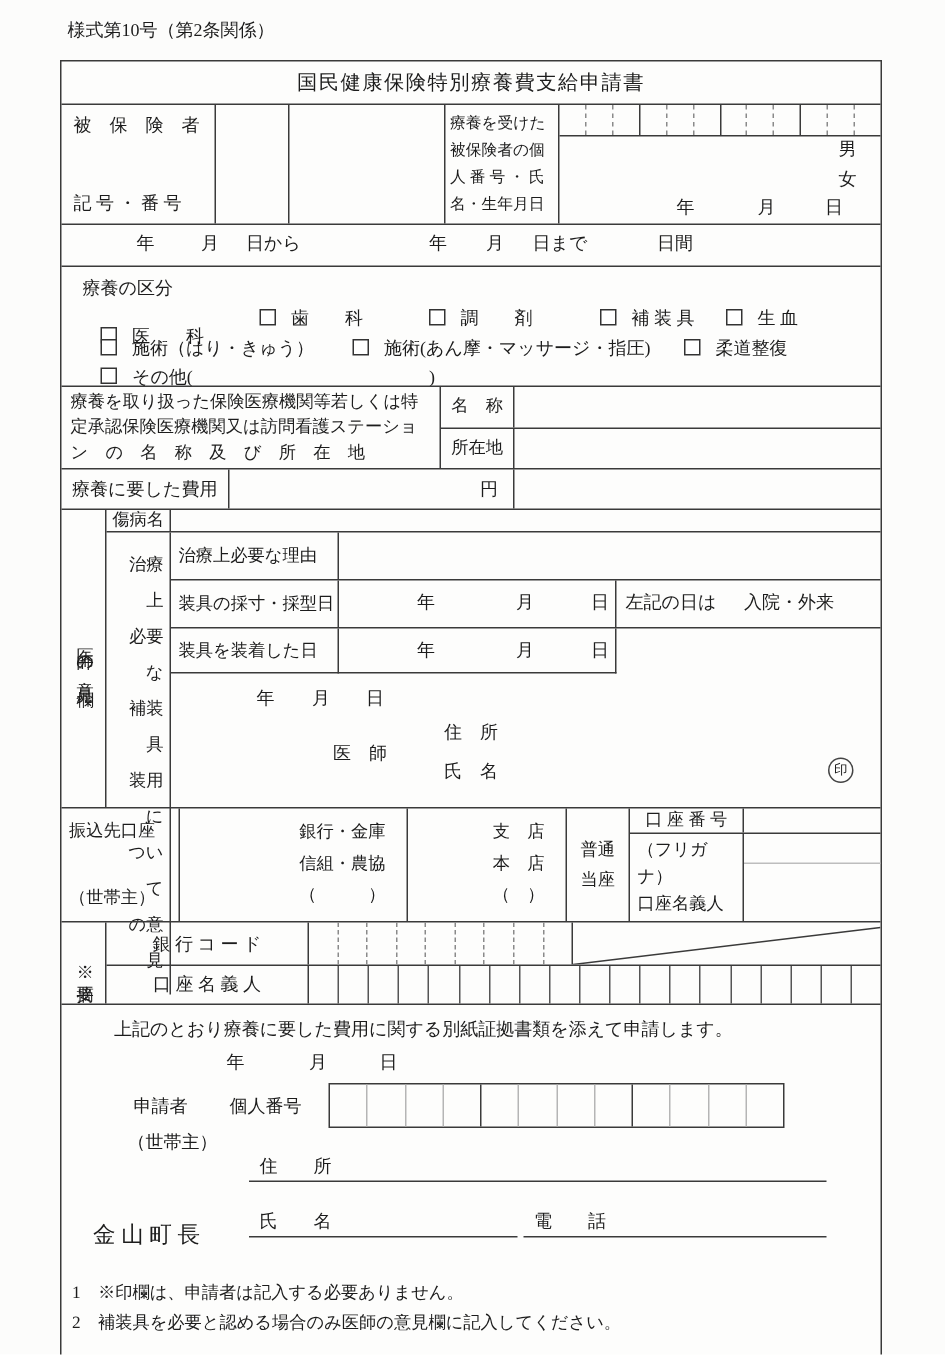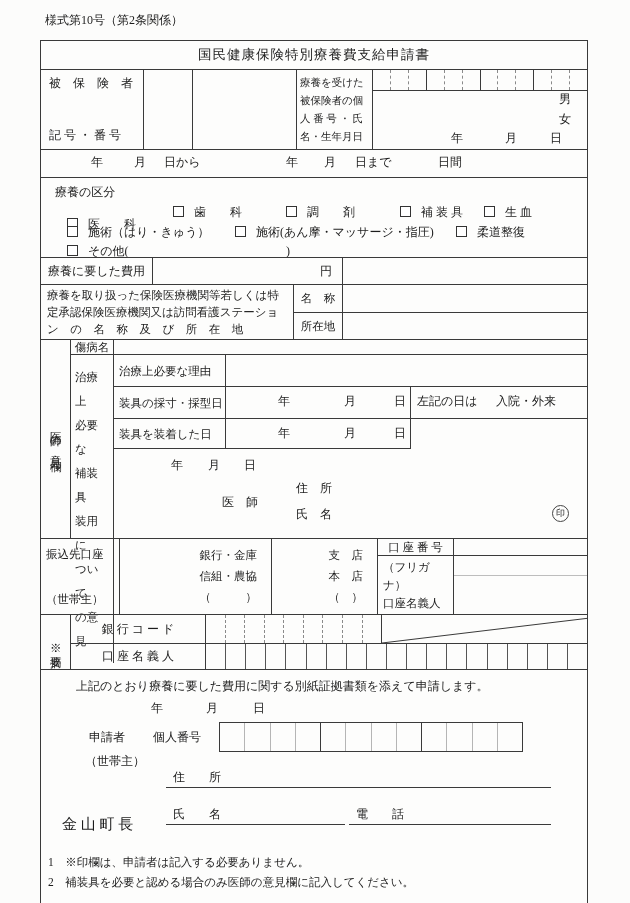--- a/index.html
+++ b/index.html
@@ -117,57 +117,57 @@
         <div class="abs" style="left:359px;top:27px;"><span class="cb"></span><span>補 装 具</span></div>
         <div class="abs" style="left:443px;top:27px;"><span class="cb"></span><span>生 血</span></div>
         <div class="abs" style="left:26px;top:47px;"><span class="cb"></span><span>施術（はり・きゅう）</span></div>
         <div class="abs" style="left:194px;top:47px;"><span class="cb"></span><span>施術(あん摩・マッサージ・指圧)</span></div>
         <div class="abs" style="left:415px;top:47px;"><span class="cb"></span><span>柔道整復</span></div>
         <div class="abs" style="left:26px;top:66px;"><span class="cb"></span><span>その他(</span></div>
         <div class="abs" style="left:245px;top:66px;">)</div>
       </div>
     </div>
 
-    <div class="row" style="height:27px;">
-      <div class="cellc br ctr" style="width:112px;">療養に要した費用</div>
-      <div class="cellc br" style="width:190px;display:flex;align-items:center;justify-content:flex-end;padding-right:10px;">
-        <span>円</span>
-      </div>
-      <div class="cellc" style="flex:1;"></div>
-    </div>
-
     <div class="row" style="height:55px;">
       <div class="cellc br sm vctr" style="width:253px;padding:2px 6px;line-height:17px;">
         <div>療養を取り扱った保険医療機関等若しくは特</div>
         <div>定承認保険医療機関又は訪問看護ステーショ</div>
         <div>ン　の　名　称　及　び　所　在　地</div>
       </div>
       <div class="cellc" style="flex:1;display:flex;flex-direction:column;">
         <div style="display:flex;flex:1;" class="bb">
           <div class="cellc br ctr sm" style="width:49px;">名　称</div>
           <div class="cellc" style="flex:1;"></div>
         </div>
         <div style="display:flex;flex:1;">
           <div class="cellc br ctr sm" style="width:49px;">所在地</div>
           <div class="cellc" style="flex:1;"></div>
         </div>
       </div>
     </div>
 
+    <div class="row" style="height:27px;">
+      <div class="cellc br ctr" style="width:112px;">療養に要した費用</div>
+      <div class="cellc br" style="width:190px;display:flex;align-items:center;justify-content:flex-end;padding-right:10px;">
+        <span>円</span>
+      </div>
+      <div class="cellc" style="flex:1;"></div>
+    </div>
+
     <div class="row" style="height:199px;">
       <div class="cellc br ctr" style="width:30px;">
         <span class="vert sm">医師の意見欄</span>
       </div>
       <div class="cellc" style="flex:1;display:flex;flex-direction:column;">
         <div class="bb" style="display:flex;height:28px;">
           <div class="cellc br ctr sm" style="width:43px;">傷病名</div>
           <div class="cellc" style="flex:1;"></div>
         </div>
         <div style="display:flex;flex:1;">
-          <div class="cellc br sm vctr" style="width:43px;padding:10px 4px;line-height:24px;text-align:left;">
+          <div class="cellc br sm vctr" style="width:43px;padding:10px 4px;line-height:24px;text-align:right;">
             <div>治療上</div>
             <div>必要な</div>
             <div>補装具</div>
             <div>装用に</div>
             <div>ついて</div>
             <div>の意見</div>
           </div>
           <div class="cellc" style="flex:1;display:flex;flex-direction:column;">
             <div class="bb" style="display:flex;height:31px;">
               <div class="cellc br sm" style="width:112px;display:flex;align-items:center;padding-left:5px;">治療上必要な理由</div>
@@ -216,20 +216,24 @@
       <div class="cellc br sm vctr" style="width:152px;padding:5px 14px;text-align:right;line-height:21px;">
         <div>銀行・金庫</div>
         <div>信組・農協</div>
         <div>（　　　）</div>
       </div>
       <div class="cellc br sm vctr" style="width:106px;padding:5px 14px;text-align:right;line-height:21px;">
         <div>支　店</div>
         <div>本　店</div>
         <div>（　）</div>
       </div>
+      <div class="cellc br sm vctr ctr" style="width:42px;line-height:20px;">
+        <div>普通</div>
+        <div>当座</div>
+      </div>
       <div class="cellc" style="flex:1;display:flex;flex-direction:column;">
         <div class="bb" style="display:flex;height:33px;">
           <div class="cellc br ctr sm" style="width:76px;">口 座 番 号</div>
           <div class="cellc" style="flex:1;"></div>
         </div>
         <div style="display:flex;flex:1;">
           <div class="cellc br vctr sm" style="width:76px;padding:2px 5px;line-height:18px;">
             <div>（フリガナ）</div>
             <div>口座名義人</div>
           </div>

